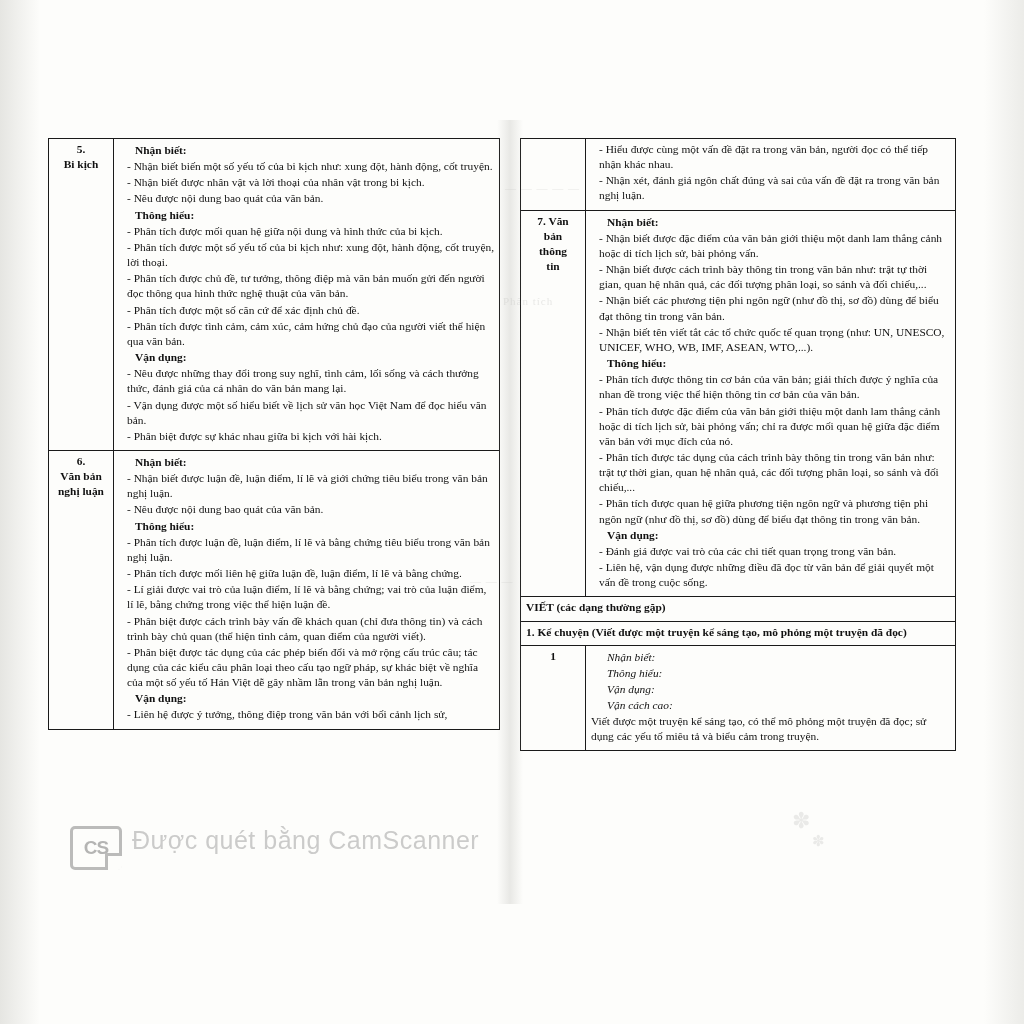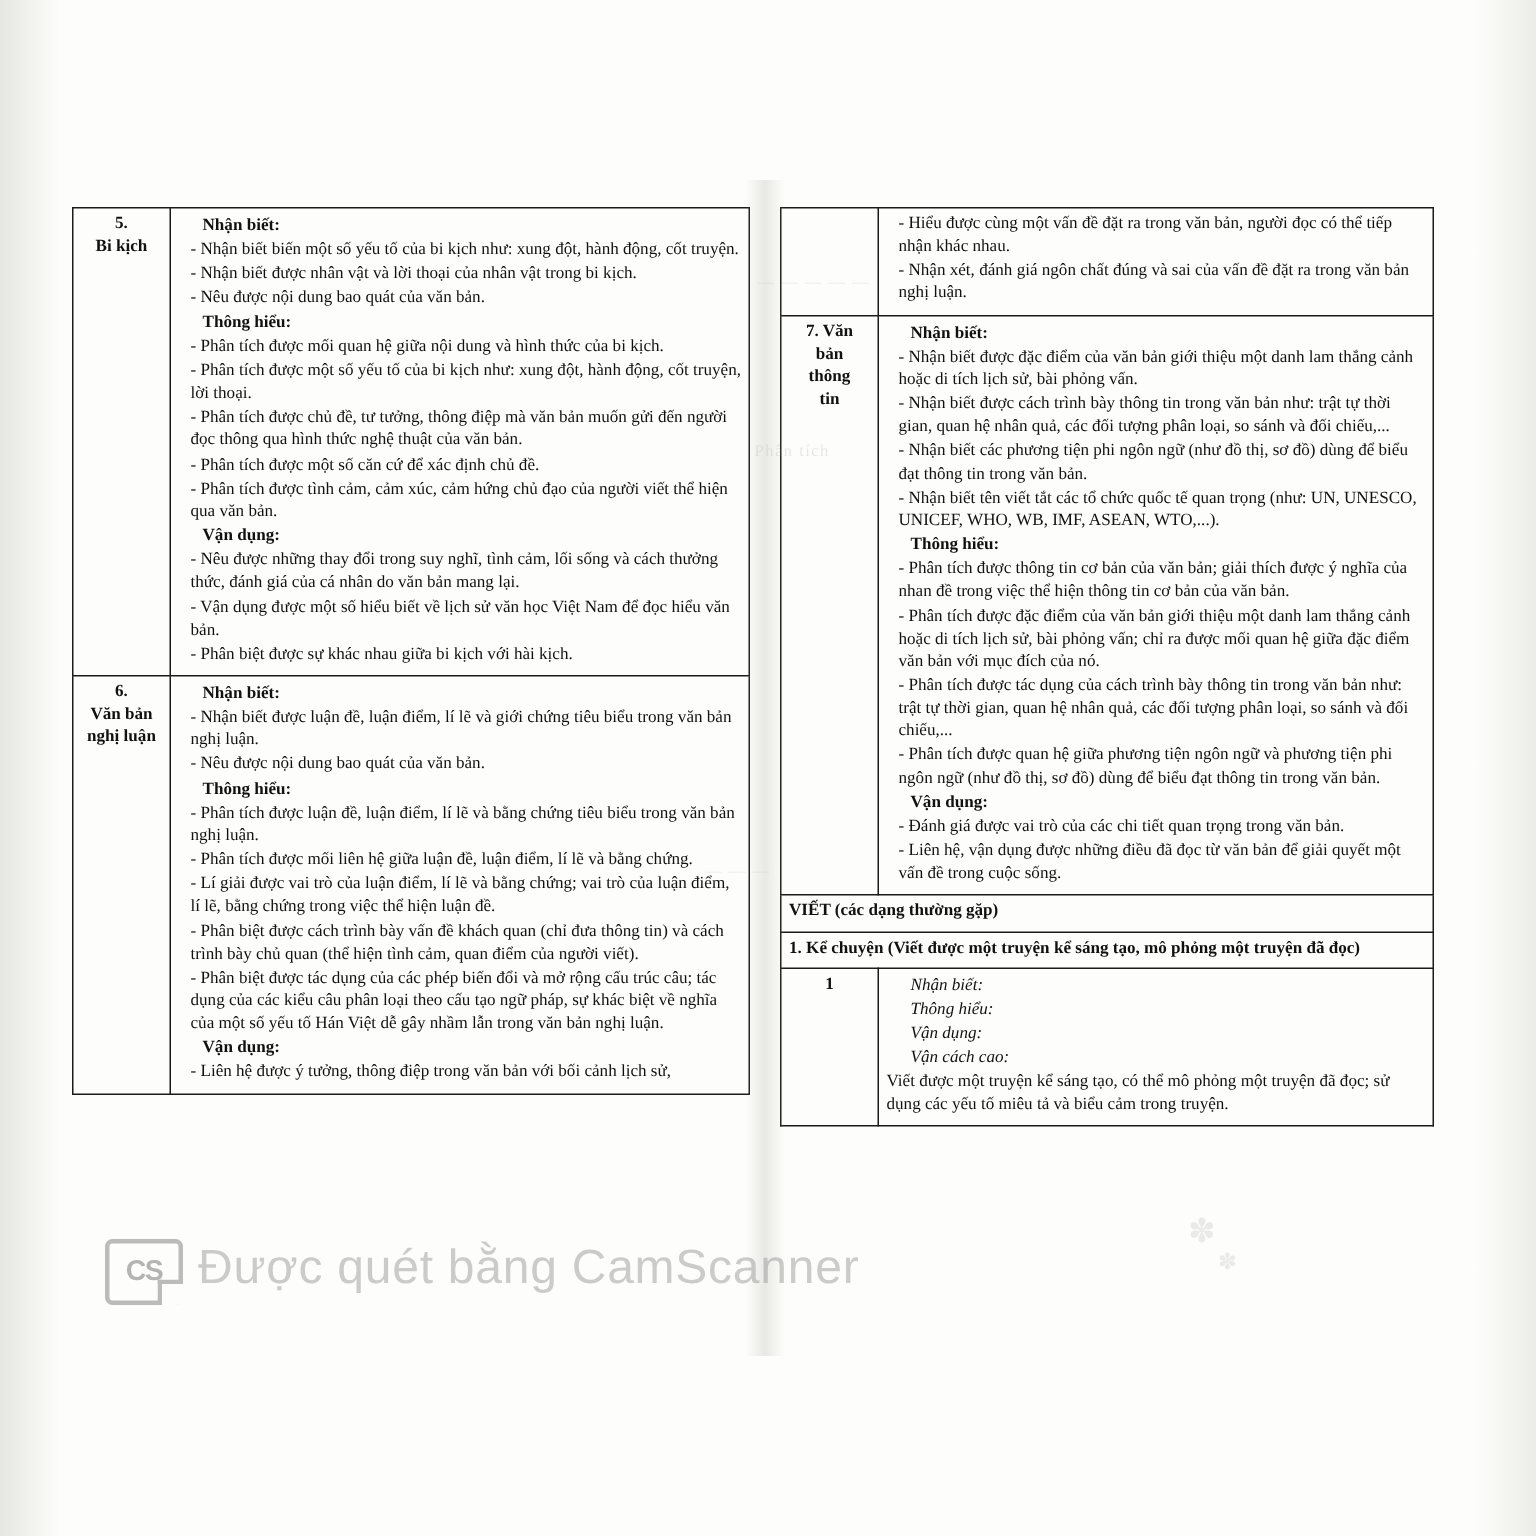--- a/index.html
+++ b/index.html
@@ -133,21 +133,21 @@
     right: -3px; bottom: -3px;
     width: 14px; height: 14px;
     background: #fdfdfb;
     border-left: 3px solid #7b7b7b;
     border-top: 3px solid #7b7b7b;
     border-bottom-right-radius: 4px;
     transform: translate(0,0);
   }
   .wm-text {
     font-family: "Liberation Sans", sans-serif;
-    font-size: 32px;
+    font-size: 25px;
     color: #9a9a9a;
     letter-spacing: 0.5px;
   }
   
   .ghost {
     position: absolute;
     color: rgba(120,120,120,0.16);
     font-size: 11px;
     font-family: "Liberation Serif", serif;
     z-index: 1;

